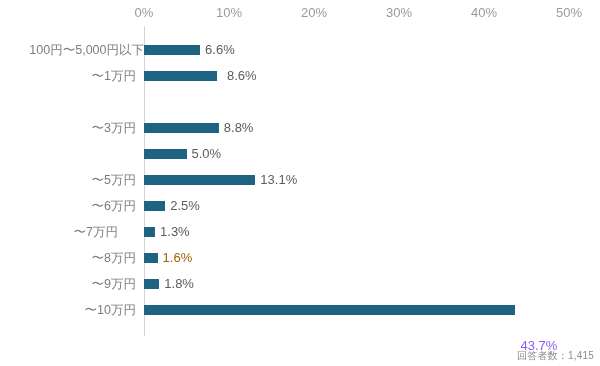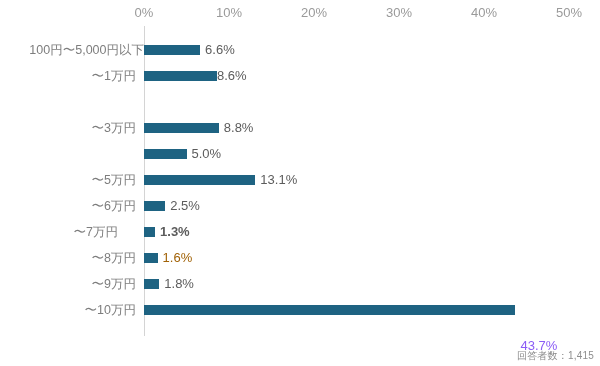--- a/index.html
+++ b/index.html
@@ -133,21 +133,21 @@
         <div class="bar-wrap" style="left: 144px; width: 56.1px;">
           <div class="bar" style="width: 56.1px; background: rgb(30, 99, 130);"></div>
         </div>
         <div class="bar-value" style="left: 205.1px; color: rgb(92, 92, 92);">6.6%</div>
       </div>
       <div class="bar-row" style="top: 37px;">
         <div class="cat-label" style="width: 136px; right: 464px; color: rgb(125, 125, 125);">〜1万円</div>
         <div class="bar-wrap" style="left: 144px; width: 73.1px;">
           <div class="bar" style="width: 73.1px; background: rgb(30, 99, 130);"></div>
         </div>
-        <div class="bar-value" style="left: 217px; color: rgb(92, 92, 92);">8.6%</div>
+        <div class="bar-value" style="left: 227px; color: rgb(92, 92, 92);">8.6%</div>
       </div>
       <div class="bar-row" style="top: 89px;">
         <div class="cat-label" style="width: 136px; right: 464px; color: rgb(125, 125, 125);">〜3万円</div>
         <div class="bar-wrap" style="left: 144px; width: 74.8px;">
           <div class="bar" style="width: 74.8px; background: rgb(30, 99, 130);"></div>
         </div>
         <div class="bar-value" style="left: 223.8px; color: rgb(92, 92, 92);">8.8%</div>
       </div>
       <div class="bar-row" style="top: 115px;">
         <div class="bar-wrap" style="left: 144px; width: 42.5px;">
@@ -167,21 +167,21 @@
         <div class="bar-wrap" style="left: 144px; width: 21.25px;">
           <div class="bar" style="width: 21.25px; background: rgb(30, 99, 130);"></div>
         </div>
         <div class="bar-value" style="left: 170.25px; color: rgb(92, 92, 92);">2.5%</div>
       </div>
       <div class="bar-row" style="top: 193px;">
         <div class="cat-label" style="width: 136px; right: 482px; color: rgb(125, 125, 125);">〜7万円</div>
         <div class="bar-wrap" style="left: 144px; width: 11.05px;">
           <div class="bar" style="width: 11.05px; background: rgb(30, 99, 130);"></div>
         </div>
-        <div class="bar-value" style="left: 160.05px; color: rgb(92, 92, 92); font-weight: bold;">1.3%</div>
+        <div class="bar-value" style="left: 160.05px; color: rgb(92, 92, 92);">1.3%</div>
       </div>
       <div class="bar-row" style="top: 219px;">
         <div class="cat-label" style="width: 136px; right: 464px; color: rgb(125, 125, 125);">〜8万円</div>
         <div class="bar-wrap" style="left: 144px; width: 13.6px;">
           <div class="bar" style="width: 13.6px; background: rgb(30, 99, 130);"></div>
         </div>
         <div class="bar-value" style="left: 162.6px; color: #a16207;">1.6%</div>
       </div>
       <div class="bar-row" style="top: 245px;">
         <div class="cat-label" style="width: 136px; right: 464px; color: rgb(125, 125, 125); text-align: right;">〜9万円</div>

